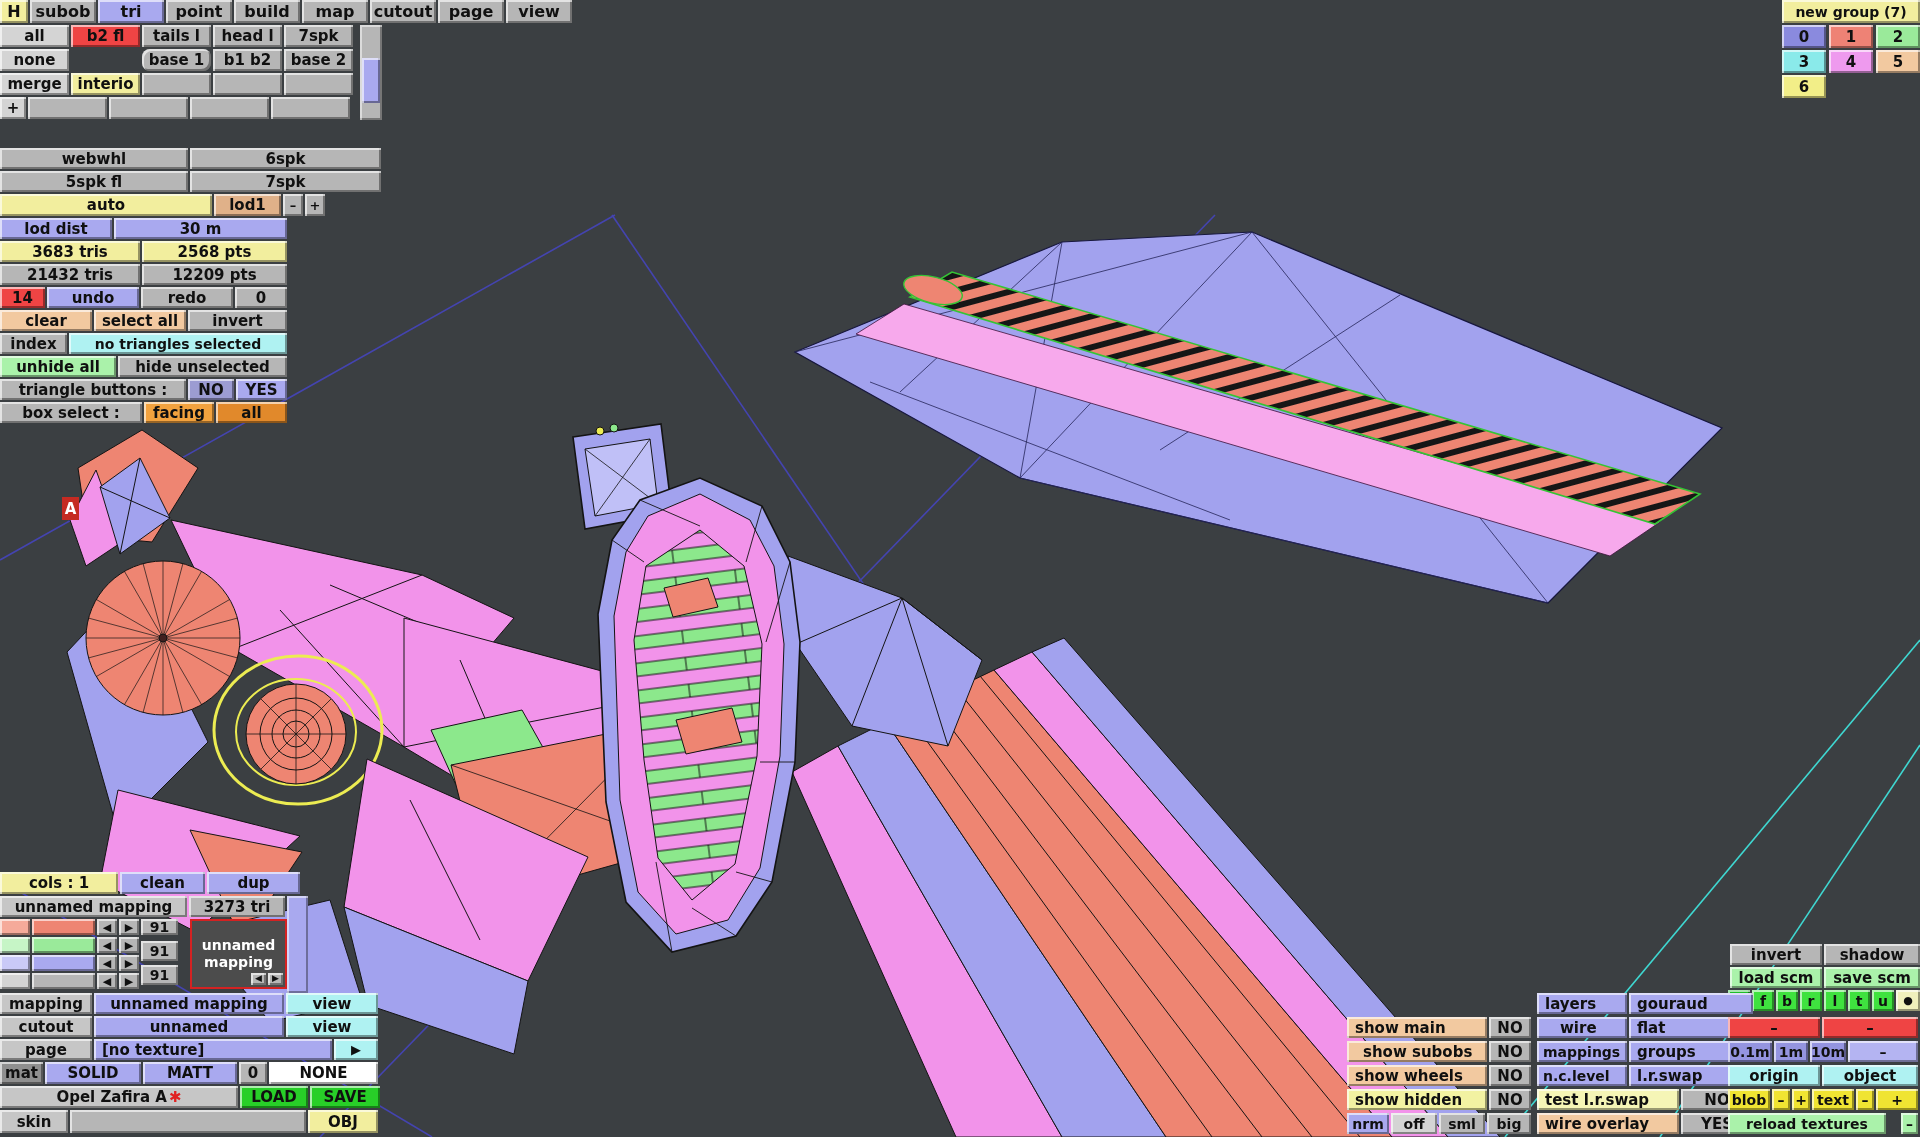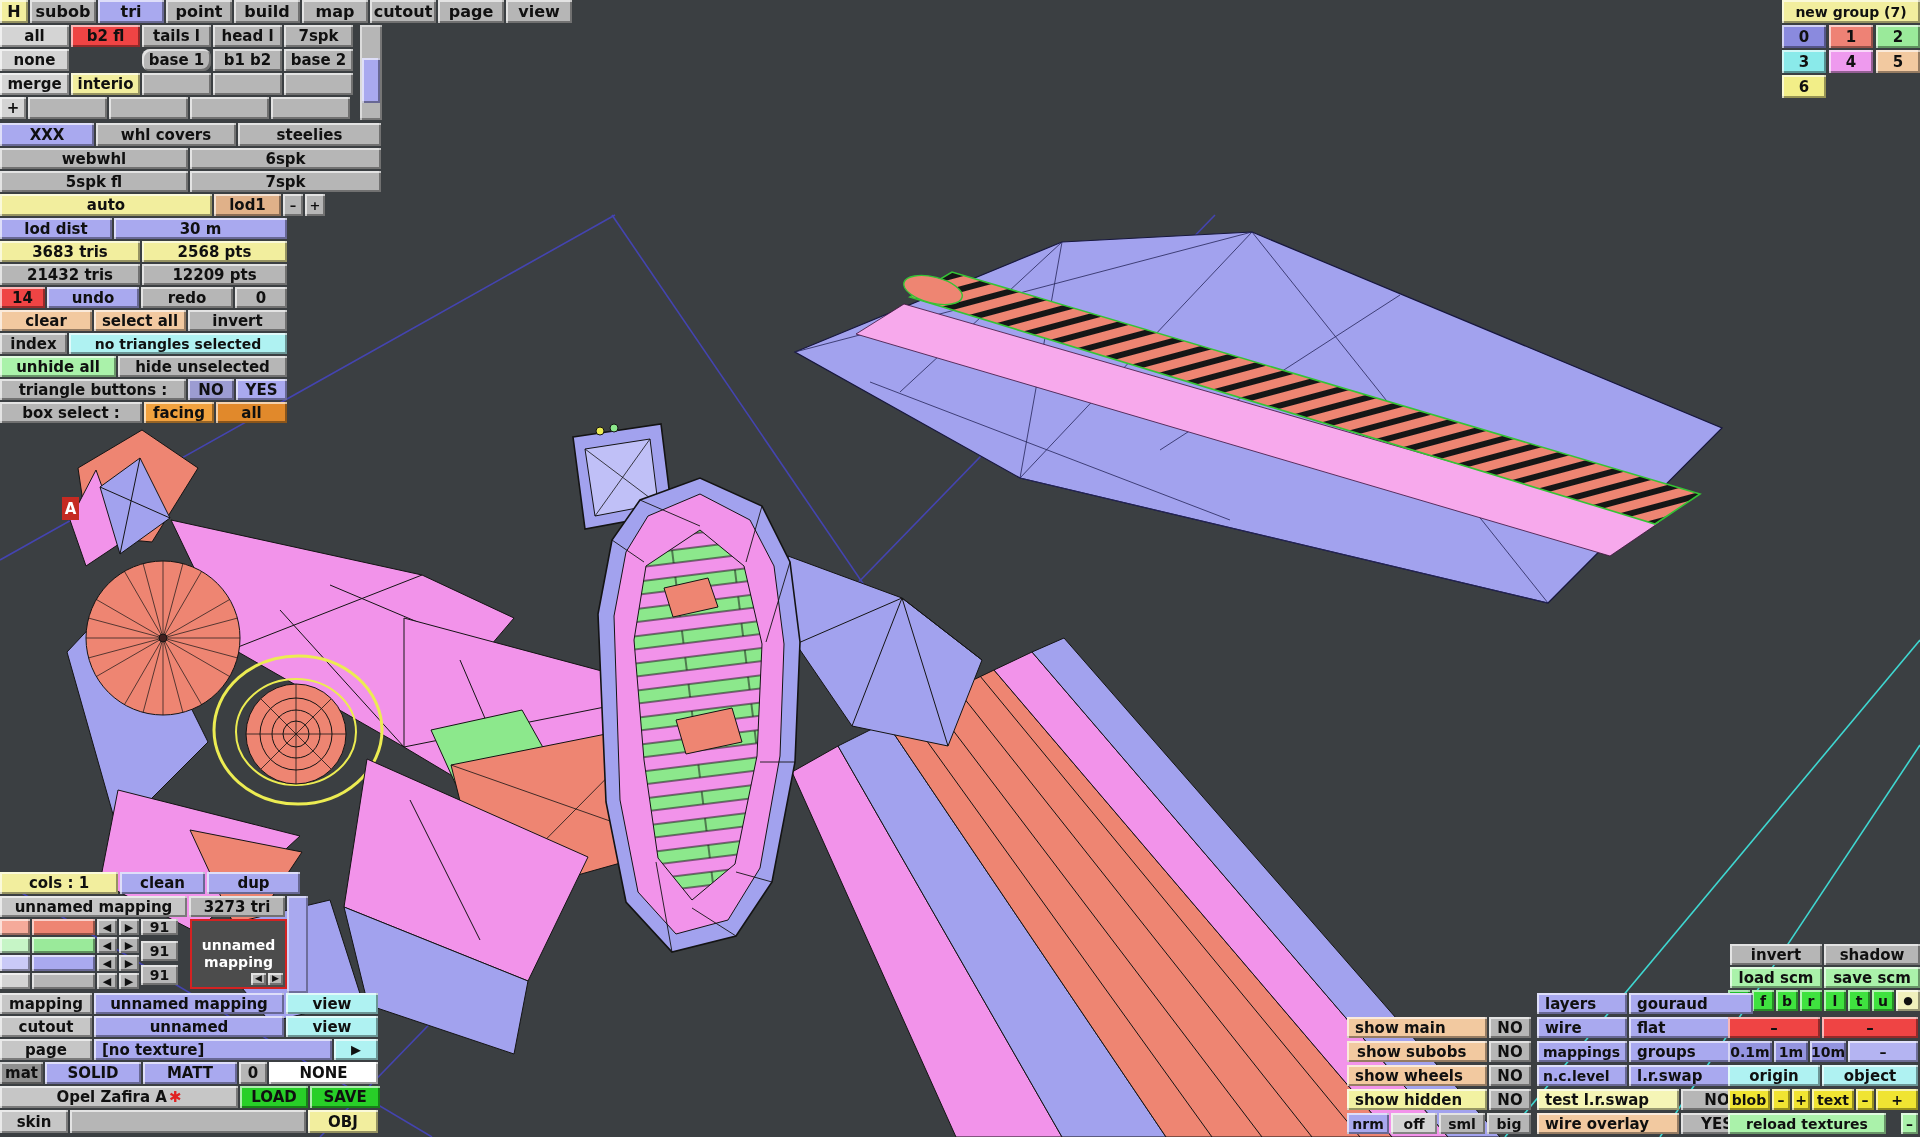--- a/index.html
+++ b/index.html
@@ -189,25 +189,20 @@
     <div class="thumb" style="top:33px;height:45px;"></div>
   </div>
   <div class="row" style="left:0;top:97px;height:22px;">
     <div class="btn gl" style="width:26px;">+</div>
     <div class="btn g" style="width:79px;"></div>
     <div class="btn g" style="width:79px;"></div>
     <div class="btn g" style="width:79px;"></div>
     <div class="btn g" style="width:79px;"></div>
   </div>
 
-  <div class="row" style="left:0;top:123px;height:23px;">
-    <div class="btn pe" style="width:94px;">XXX</div>
-    <div class="btn g" style="width:140px;">whl covers</div>
-    <div class="btn g" style="width:143px;">steelies</div>
-  </div>
   <div class="row" style="left:0;top:148px;height:21px;">
     <div class="btn g" style="width:188px;">webwhl</div>
     <div class="btn g" style="width:191px;">6spk</div>
   </div>
   <div class="row" style="left:0;top:171px;height:21px;">
     <div class="btn g" style="width:188px;">5spk fl</div>
     <div class="btn g" style="width:191px;">7spk</div>
   </div>
 
   <div class="row" style="left:0;top:194px;height:22px;">
@@ -377,21 +372,21 @@
     <div class="btn grl s14" style="width:22px;">t</div>
     <div class="btn grl s14" style="width:22px;">u</div>
     <div class="btn dt fl s11">●</div>
   </div>
 
   <div class="row" style="left:1347px;top:1017px;height:21px;width:184px;">
     <div class="btn pch" style="width:140px;justify-content:flex-start;padding-left:8px;">show main</div>
     <div class="btn g fl">NO</div>
   </div>
   <div class="row" style="left:1347px;top:1041px;height:21px;width:184px;">
-    <div class="btn pch" style="width:140px;justify-content:flex-start;padding-left:10px;">show subobs</div>
+    <div class="btn pch" style="width:140px;justify-content:flex-start;padding-left:16px;">show subobs</div>
     <div class="btn g fl">NO</div>
   </div>
   <div class="row" style="left:1347px;top:1065px;height:21px;width:184px;">
     <div class="btn pch" style="width:140px;justify-content:flex-start;padding-left:8px;">show wheels</div>
     <div class="btn g fl">NO</div>
   </div>
   <div class="row" style="left:1347px;top:1089px;height:21px;width:184px;">
     <div class="btn y2" style="width:140px;justify-content:flex-start;padding-left:8px;">show hidden</div>
     <div class="btn g fl">NO</div>
   </div>
@@ -400,21 +395,21 @@
     <div class="btn gl s14" style="width:46px;">off</div>
     <div class="btn g s14" style="width:46px;">sml</div>
     <div class="btn g fl s14">big</div>
   </div>
 
   <div class="row" style="left:1537px;top:993px;height:21px;width:216px;">
     <div class="btn pe" style="width:90px;justify-content:flex-start;padding-left:8px;">layers</div>
     <div class="btn pe fl" style="justify-content:flex-start;padding-left:8px;">gouraud</div>
   </div>
   <div class="row" style="left:1537px;top:1017px;height:21px;width:216px;">
-    <div class="btn pe" style="width:90px;justify-content:flex-start;padding-left:8px;">wire</div>
+    <div class="btn pe" style="width:90px;justify-content:flex-start;padding-left:23px;">wire</div>
     <div class="btn pe fl" style="justify-content:flex-start;padding-left:8px;">flat</div>
   </div>
   <div class="row" style="left:1537px;top:1041px;height:21px;width:216px;">
     <div class="btn pe s14" style="width:90px;justify-content:flex-start;padding-left:6px;">mappings</div>
     <div class="btn pe fl" style="justify-content:flex-start;padding-left:8px;">groups</div>
   </div>
   <div class="row" style="left:1537px;top:1065px;height:21px;width:216px;">
     <div class="btn pe s14" style="width:90px;justify-content:flex-start;padding-left:6px;">n.c.level</div>
     <div class="btn pe fl" style="justify-content:flex-start;padding-left:8px;">l.r.swap</div>
   </div>

